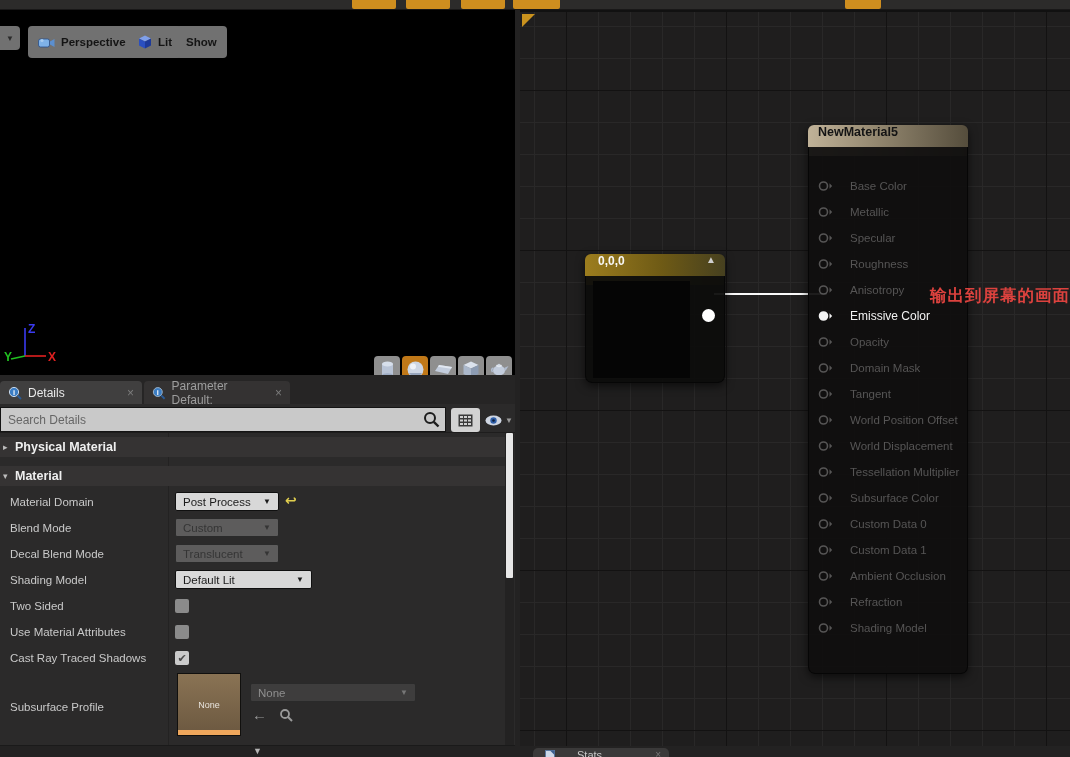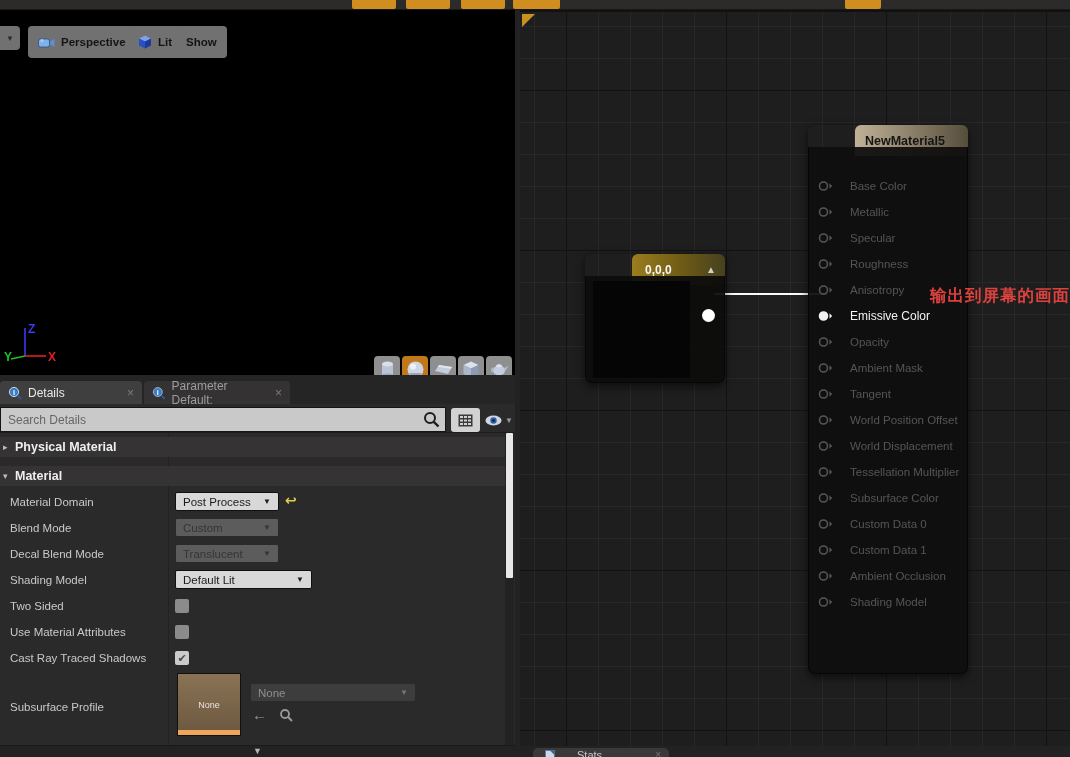--- a/index.html
+++ b/index.html
@@ -85,21 +85,21 @@
       linear-gradient(#292828 1px, transparent 1px),
       linear-gradient(90deg, #292828 1px, transparent 1px);
     background-size:160px 160px,160px 160px,32px 32px,32px 32px;
     background-position:46px 78px,46px 78px,14px 14px,14px 14px;
     border-top:2px solid #111; overflow:hidden; }
   .corner { position:absolute; left:2px; top:2px; width:0; height:0;
     border-top:13px solid #c9921e; border-right:13px solid transparent; }
   .wire-layer { position:absolute; inset:0; pointer-events:none; }
 
   .node { position:absolute; border-radius:7px; box-shadow:0 3px 10px rgba(0,0,0,.6); }
-  .nhead { height:31px; border-radius:6px 6px 0 0; display:flex; align-items:center; font-weight:bold;margin-left:47px; }
+  .nhead { height:31px; border-radius:6px 6px 0 0; display:flex; font-weight:bold; }
   .nbody { position:absolute; left:0; right:0; top:22px; bottom:0; border-radius:0 0 7px 7px; border:1px solid #060606; border-top:none; }
 
   .node-const { left:65px; top:242px; width:140px; height:129px; }
   .node-const .nhead { background:linear-gradient(90deg,#9c7d1e 0%,#6e5a15 55%,#46401f 100%);
     color:#f7f7f7; font-size:12px; padding:0 9px 0 13px; }
   .node-const .nhead .collapse { margin-left:auto; color:#cfcfcf; font-size:10px; }
   .node-const .nbody { background:rgba(13,13,12,.95); }
   .const-preview { position:absolute; left:7px; top:5px; width:97px; height:97px; background:#050505; }
   .out-pin { position:absolute; right:9px; top:33px; width:13px; height:13px; border-radius:50%; background:#fff; }
 
@@ -430,21 +430,21 @@
                 <path d="M11.5 3.2 L14.2 6 L11.5 8.8 Z" fill="currentColor"></path>
               </svg>
               <span>Opacity</span>
             </div>
 
             <div class="pin">
               <svg width="16" height="12" viewBox="0 0 16 12">
                 <circle class="pin-circle" cx="5.5" cy="6" r="4" stroke="currentColor" stroke-width="1.6"></circle>
                 <path d="M11.5 3.2 L14.2 6 L11.5 8.8 Z" fill="currentColor"></path>
               </svg>
-              <span>Ambient Mask</span>
+              <span>Domain Mask</span>
             </div>
 
 
             <div class="pin">
               <svg width="16" height="12" viewBox="0 0 16 12">
                 <circle class="pin-circle" cx="5.5" cy="6" r="4" stroke="currentColor" stroke-width="1.6"></circle>
                 <path d="M11.5 3.2 L14.2 6 L11.5 8.8 Z" fill="currentColor"></path>
               </svg>
               <span>Tangent</span>
             </div>
@@ -498,20 +498,27 @@
             </div>
 
             <div class="pin">
               <svg width="16" height="12" viewBox="0 0 16 12">
                 <circle class="pin-circle" cx="5.5" cy="6" r="4" stroke="currentColor" stroke-width="1.6"></circle>
                 <path d="M11.5 3.2 L14.2 6 L11.5 8.8 Z" fill="currentColor"></path>
               </svg>
               <span>Ambient Occlusion</span>
             </div>
 
+            <div class="pin">
+              <svg width="16" height="12" viewBox="0 0 16 12">
+                <circle class="pin-circle" cx="5.5" cy="6" r="4" stroke="currentColor" stroke-width="1.6"></circle>
+                <path d="M11.5 3.2 L14.2 6 L11.5 8.8 Z" fill="currentColor"></path>
+              </svg>
+              <span>Refraction</span>
+            </div>
 
 
             <div class="pin">
               <svg width="16" height="12" viewBox="0 0 16 12">
                 <circle class="pin-circle" cx="5.5" cy="6" r="4" stroke="currentColor" stroke-width="1.6"></circle>
                 <path d="M11.5 3.2 L14.2 6 L11.5 8.8 Z" fill="currentColor"></path>
               </svg>
               <span>Shading Model</span>
             </div>
           </div>

